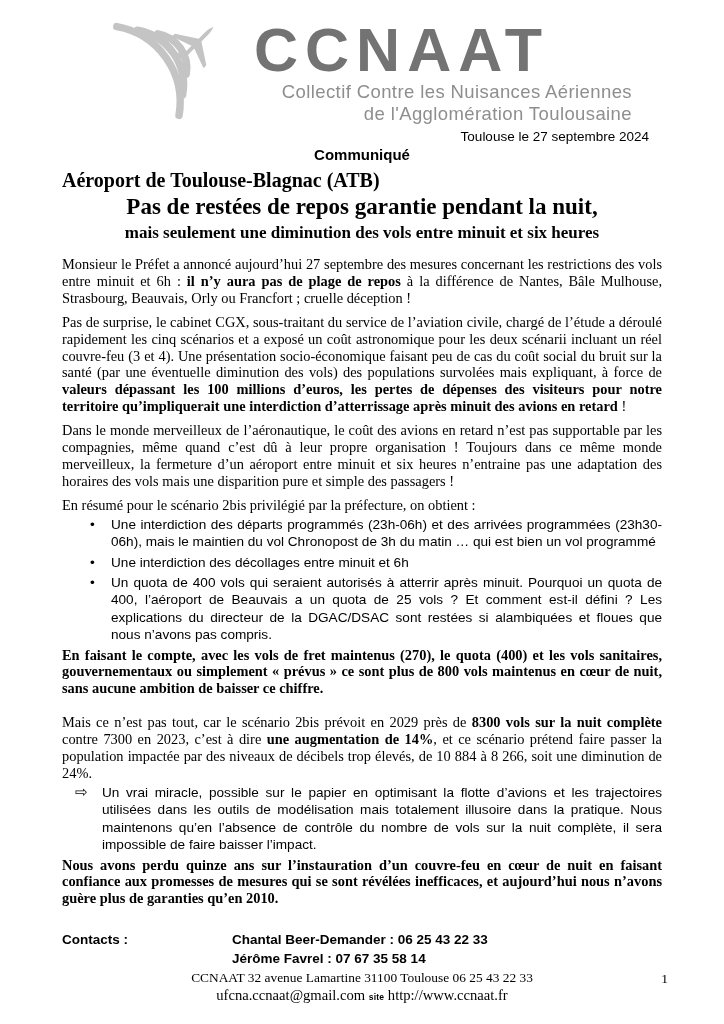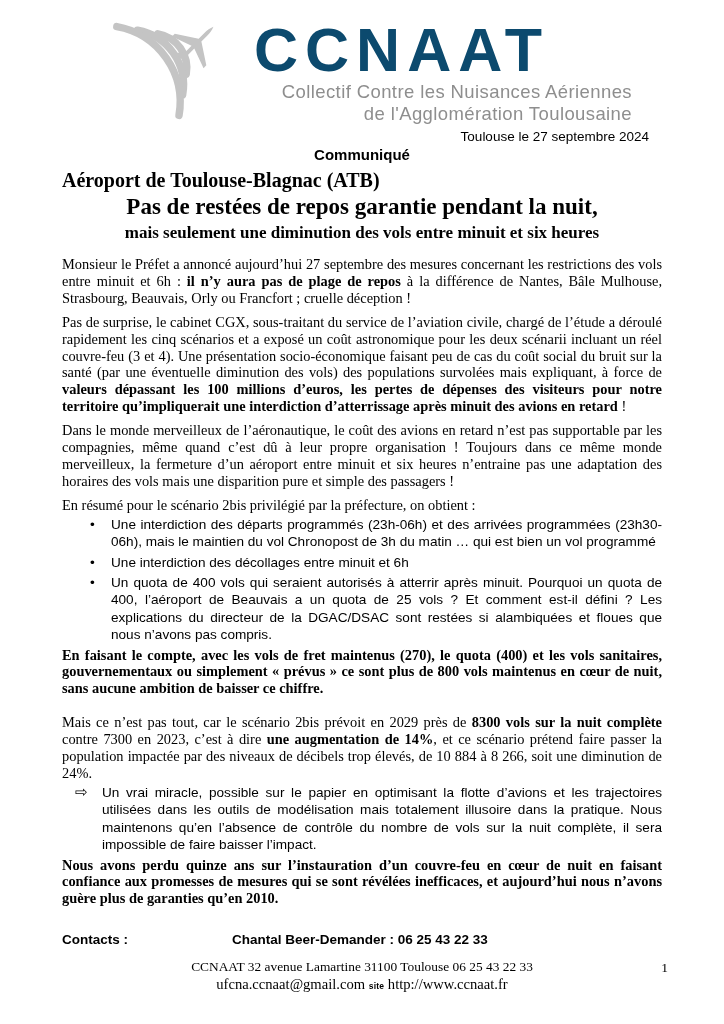--- a/index.html
+++ b/index.html
@@ -81,21 +81,21 @@
       <g fill="none" stroke="#C4C4C4" stroke-width="15" stroke-linecap="round">
         <path d="M 237.8 108.9 A 70 70 0 0 0 181.1 27.8"></path>
         <path d="M 230.6 150.3 A 112 112 0 0 0 139.7 20.6"></path>
         <path d="M 223.3 191.7 A 154 154 0 0 0 98.3 13.3"></path>
       </g>
       <g transform="translate(256,50) rotate(45) scale(1.12)">
         <path fill="#C4C4C4" d="M0,-46 C2.5,-40 3.5,-34 3.5,-26 L3.5,-12 L40,12 L40,19 L3.5,6 L3.5,24 L13,33 L13,39 L0,35 L-13,39 L-13,33 L-3.5,24 L-3.5,6 L-40,19 L-40,12 L-3.5,-12 L-3.5,-26 C-3.5,-34 -2.5,-40 0,-46 Z"></path>
       </g>
     </svg>
     <div class="brand-text">
-      <div class="acronym" style="color:#0c4a6e;">CCNAAT</div>
+      <div class="acronym" style="color:#737373;">CCNAAT</div>
       <div class="brand-sub" style="color:#8E8E8E;">
         <div>Collectif Contre les Nuisances Aériennes</div>
         <div>de l'Agglomération Toulousaine</div>
       </div>
     </div>
   </header>
 
   <div class="dateline">Toulouse le 27 septembre 2024</div>
 
   <div class="kicker">Communiqué</div>
@@ -131,20 +131,21 @@
       <span class="at">Un vrai miracle, possible sur le papier en optimisant la flotte d’avions et les trajectoires utilisées dans les outils de modélisation mais totalement illusoire dans la pratique. Nous maintenons qu’en l’absence de contrôle du nombre de vols sur la nuit complète, il sera impossible de faire baisser l’impact.</span>
     </div>
 
     <p class="bold-p"><span class="b">Nous avons perdu quinze ans sur l’instauration d’un couvre-feu en cœur de nuit en faisant confiance aux promesses de mesures qui se sont révélées inefficaces, et aujourd’hui nous n’avons guère plus de garanties qu’en 2010.</span></p>
   </main>
 
   <div class="contacts">
     <div class="c-label">Contacts :</div>
     <div class="c-lines">
       <div>Chantal Beer-Demander : 06 25 43 22 33</div>
+      <div>Jérôme Favrel : 07 67 35 58 14</div>
     </div>
   </div>
 
   <footer>
     <div>CCNAAT 32 avenue Lamartine 31100 Toulouse 06 25 43 22 33</div>
     <div class="f2">
       <span>ufcna.ccnaat@gmail.com</span>
       <span class="site-lbl">site</span>
       <span>http://www.ccnaat.fr</span>
     </div>

